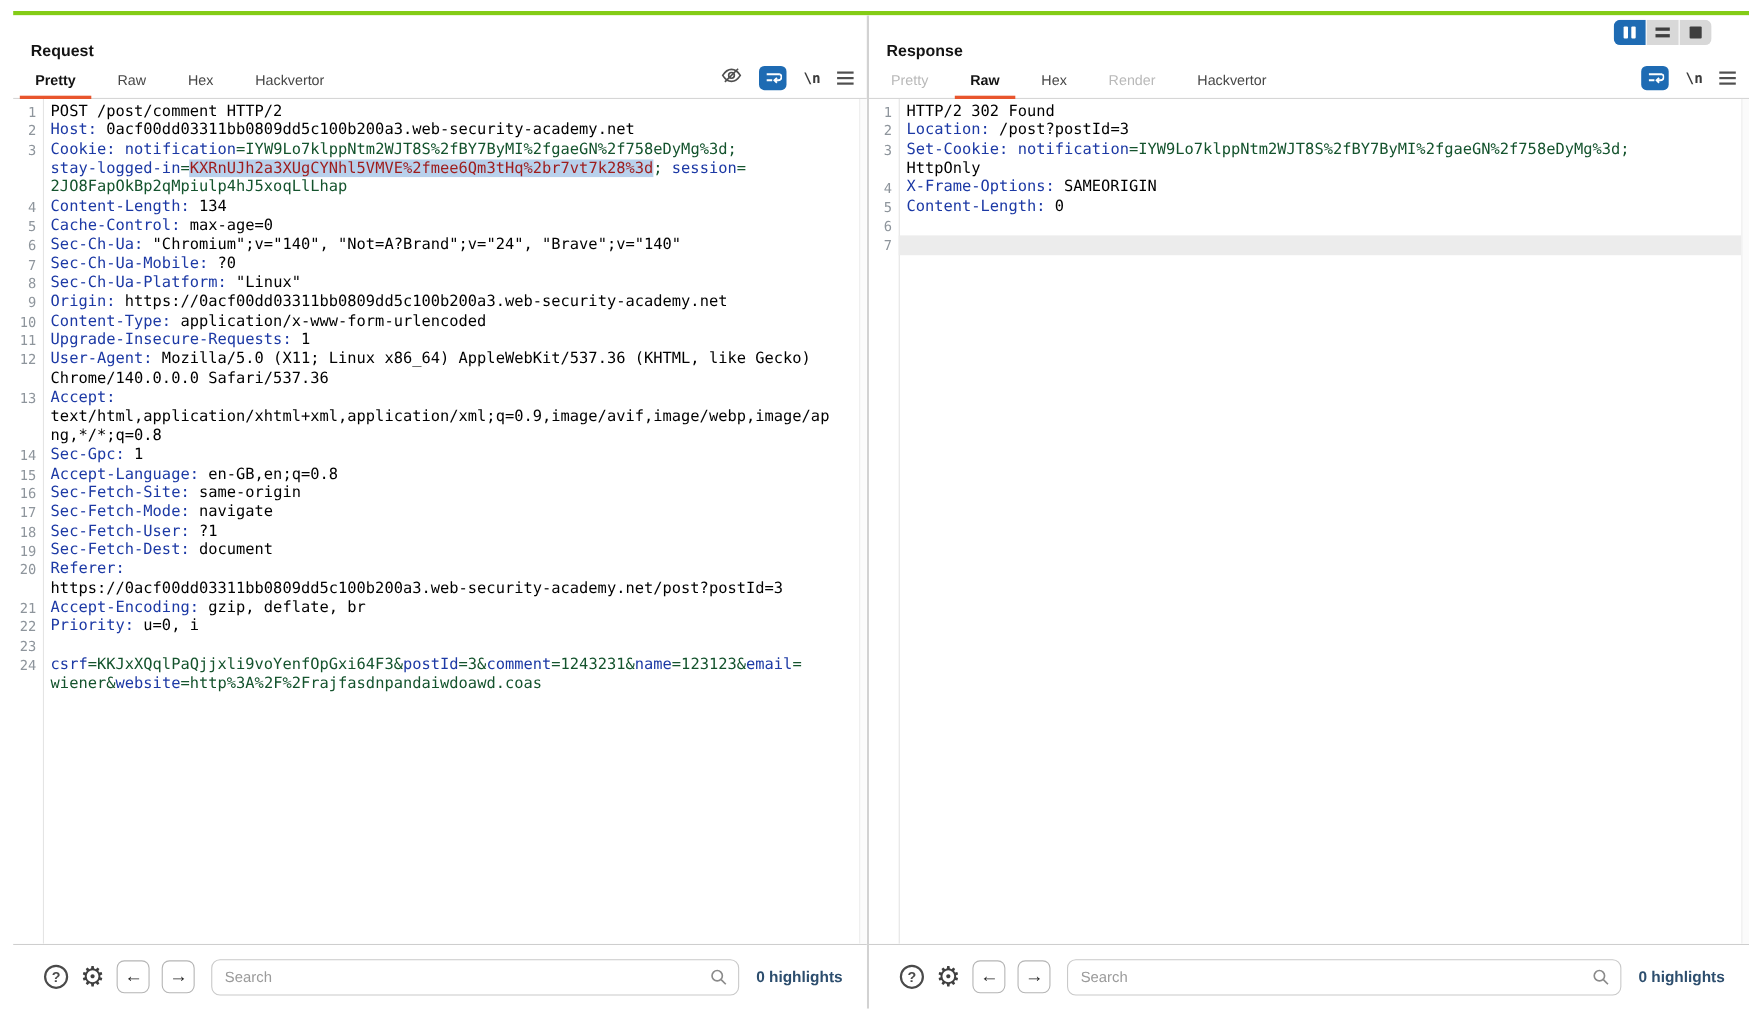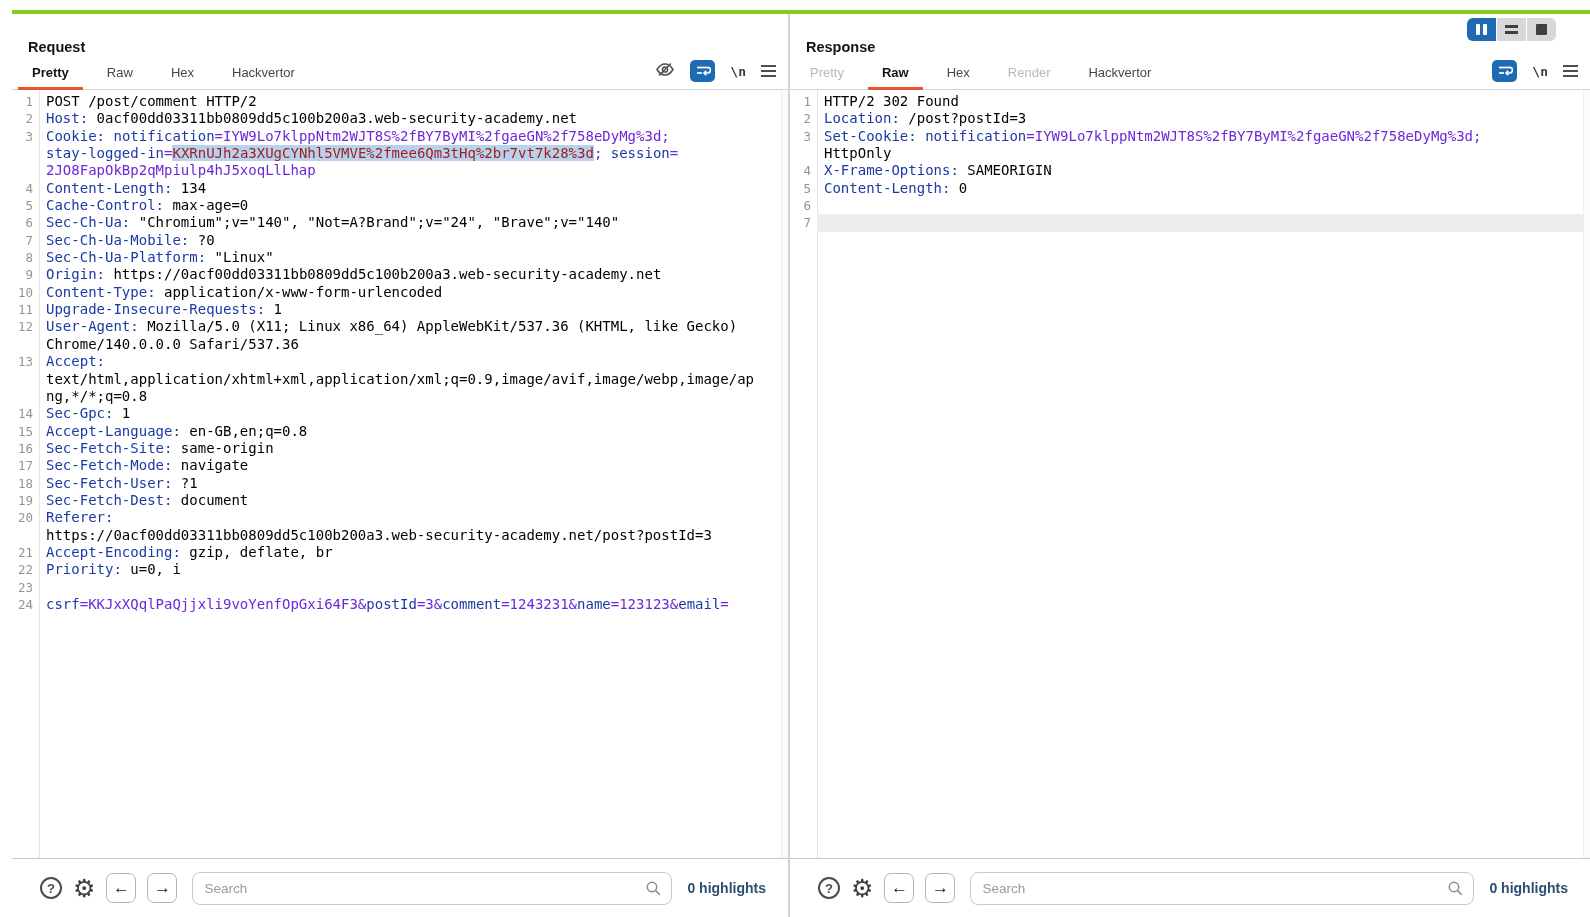--- a/index.html
+++ b/index.html
@@ -36,21 +36,21 @@
   .code-wrap { position:relative; flex:1; overflow:hidden; background:#fff; }
   .gutter-line { position:absolute; left:27px; top:0; bottom:0; width:1px; background:#e4e4e4; }
   .vscroll { position:absolute; right:0; top:0; bottom:0; width:7px; background:#fbfbfb; border-left:1px solid #eeeeee; }
   .code { position:relative; padding-top:3px; font-family:"DejaVu Sans Mono", monospace; font-size:14px; line-height:17.35px; }
   .row { display:flex; min-height:17.35px; }
   .ln { flex:none; width:27px; text-align:right; padding-right:6px; color:#8e959c; font-size:12.5px; line-height:17.35px; }
   .ct { flex:1; padding-left:7px; white-space:pre; color:#000; margin-right:7px; }
   .row.caret .ct { background:#ececec; }
   .tp { color:#000000; }
   .tk { color:#1c39a5; }
-  .tr { color:#6d28d9; }
+  .tr { color:#14532d; }
   .th { color:#9e1c1c; background:#b8d1ec; }
 
   .footer { height:59px; border-top:1px solid #c9c9c9; display:flex; align-items:center; padding:0 14px 0 28px; gap:11px; background:#fff; }
   .help { width:22px; height:22px; border:2px solid #4a4a4a; border-radius:50%; display:flex; align-items:center; justify-content:center;
           font-size:13px; font-weight:bold; color:#4a4a4a; flex:none; }
   .gear { font-size:25px; color:#3f3f3f; line-height:22px; flex:none; }
   .navbtn { width:30px; height:30px; border:1px solid #b5b5b5; border-radius:7px; background:#fff; display:flex; align-items:center; justify-content:center;
             font-size:17px; color:#222; flex:none; }
   .searchwrap { position:relative; flex:1; margin:0 4px; }
   .searchwrap input { width:100%; height:33px; border:1px solid #c9c9c9; border-radius:8px; padding:0 34px 0 11px; font-size:13.5px; color:#333;
@@ -232,20 +232,24 @@
             <div class="ct"><span class="tk">Priority:</span><span class="tp"> u=0, i</span></div>
           </div>
           <div class="row">
             <div class="ln">23</div>
             <div class="ct"></div>
           </div>
           <div class="row">
             <div class="ln">24</div>
             <div class="ct"><span class="tk">csrf</span><span class="tr">=KKJxXQqlPaQjjxli9voYenfOpGxi64F3&amp;</span><span class="tk">postId</span><span class="tr">=3&amp;</span><span class="tk">comment</span><span class="tr">=1243231&amp;</span><span class="tk">name</span><span class="tr">=123123&amp;</span><span class="tk">email</span><span class="tr">=</span></div>
           </div>
+          <div class="row">
+            <div class="ln"></div>
+            <div class="ct"><span class="tr">wiener&amp;</span><span class="tk">website</span><span class="tr">=http%3A%2F%2Frajfasdnpandaiwdoawd.coas</span></div>
+          </div>
         </div>
       <div class="vscroll"></div>
     </div>
     <div class="footer">
       <span class="help">?</span>
       <span class="gear">⚙</span>
       <span class="navbtn">←</span>
       <span class="navbtn">→</span>
       <span class="searchwrap">
         <input type="text" placeholder="Search" style="">

